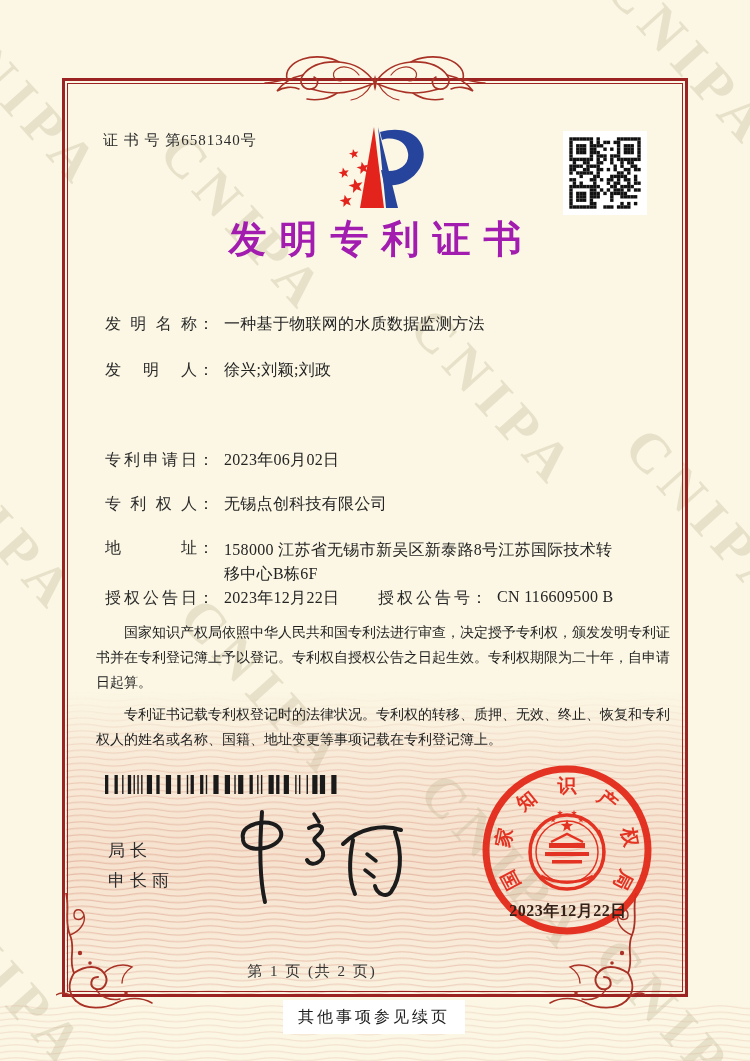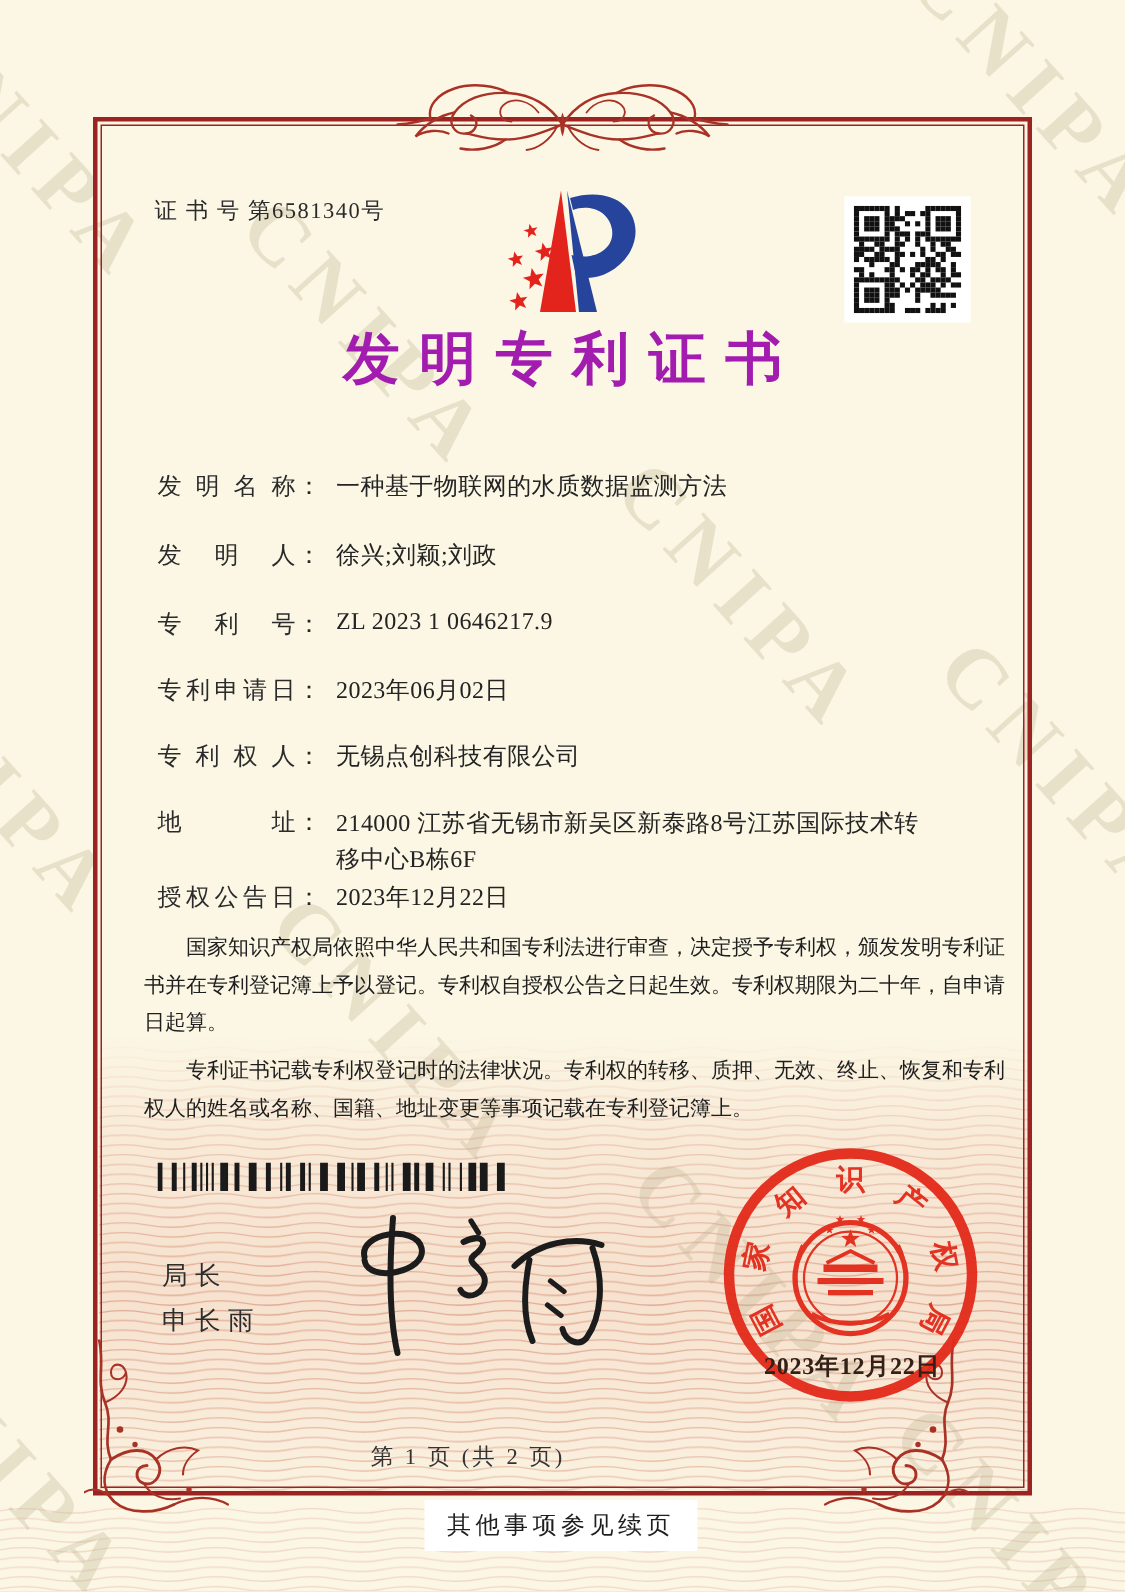--- a/index.html
+++ b/index.html
@@ -449,34 +449,34 @@
   </svg>
 
   <h1 class="title">发明专利证书</h1>
 
   <div class="row" style="top:360px">
     <span class="flabel">发明人</span><span class="colon">：</span><span class="fvalue">徐兴;刘颖;刘政</span>
   </div>
   <div class="row" style="top:314px">
     <span class="flabel">发明名称</span><span class="colon">：</span><span class="fvalue">一种基于物联网的水质数据监测方法</span>
   </div>
-  <div class="row" style="top:406px">
-    <span class="flabel">专利号</span><span class="colon">：</span><span class="fvalue">ZL 2023 1 0646217.9</span>
-  </div>
   <div class="row" style="top:450px">
     <span class="flabel">专利申请日</span><span class="colon">：</span><span class="fvalue">2023年06月02日</span>
   </div>
   <div class="row" style="top:494px">
     <span class="flabel">专利权人</span><span class="colon">：</span><span class="fvalue">无锡点创科技有限公司</span>
   </div>
   <div class="row" style="top:538px">
-    <span class="flabel">地址</span><span class="colon">：</span><span class="fvalue addr">214000 江苏省无锡市新吴区新泰路8号江苏国际技术转移中心B栋6F</span>
+    <span class="flabel">地址</span><span class="colon">：</span><span class="fvalue addr">158000 江苏省无锡市新吴区新泰路8号江苏国际技术转移中心B栋6F</span>
   </div>
   <div class="row" style="top:588px">
     <span class="flabel">授权公告日</span><span class="colon">：</span><span class="fvalue">2023年12月22日</span>
+    <span class="grant-no">
+      <span class="flabel">授权公告号</span><span class="colon">：</span><span class="fvalue">CN 116609500 B</span>
+    </span>
   </div>
 
   <div class="paras">
     <p>国家知识产权局依照中华人民共和国专利法进行审查，决定授予专利权，颁发发明专利证书并在专利登记簿上予以登记。专利权自授权公告之日起生效。专利权期限为二十年，自申请日起算。</p>
     <p>专利证书记载专利权登记时的法律状况。专利权的转移、质押、无效、终止、恢复和专利权人的姓名或名称、国籍、地址变更等事项记载在专利登记簿上。</p>
   </div>
 
   <svg class="barcode" width="232" height="19" viewBox="0 0 232 19">
     <g id="barcode-bars" fill="#1a1a1a">
         <rect x="0.00" y="0" width="3.30" height="19"></rect>

